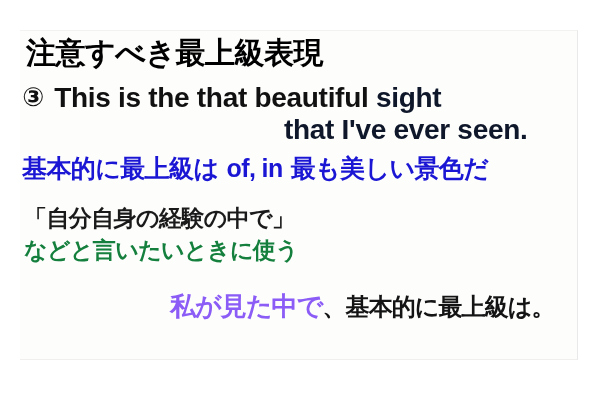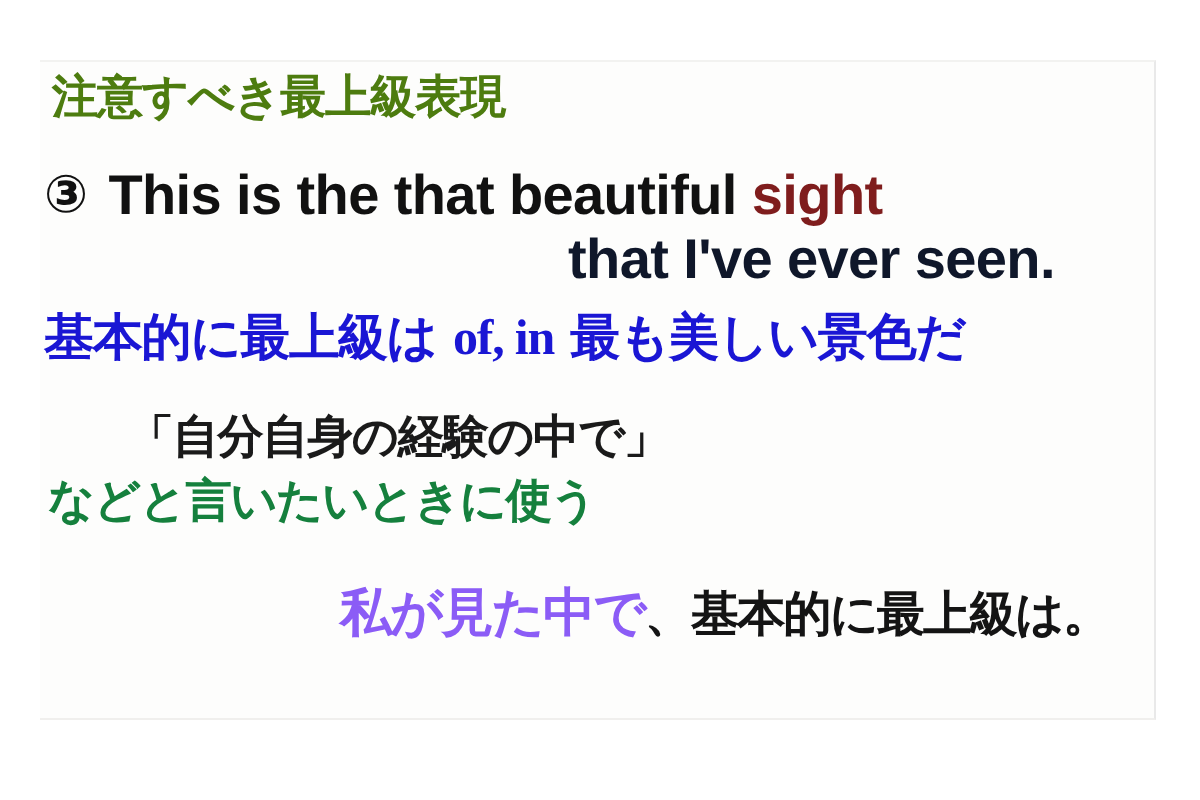--- a/index.html
+++ b/index.html
@@ -49,67 +49,66 @@
   }
 
   .en {
     font-family: "Liberation Sans", "DejaVu Sans", sans-serif;
   }
 
   
   #title-line {
     left: 26px;
     top: 33px;
-    font-size: 23px;
-    color: #4d7c0f;
+    font-size: 30px;
+    color: #000000;
     letter-spacing: -0.5px;
   }
 
   #english-line-1 {
     left: 22px;
     top: 82px;
     font-size: 28px;
     color: #111111;
     letter-spacing: -0.3px;
   }
   #english-line-1 .circled {
     font-size: 26px;
     vertical-align: 1px;
     margin-right: 3px;
   }
   #english-line-1 .kw-sight {
-    color: #7f1d1d;
+    color: #0f172a;
   }
 
   #english-line-2 {
     left: 284px;
     top: 114px;
     font-size: 28px;
     color: #0f172a;
     letter-spacing: -0.3px;
   }
 
   #blue-rule-line {
     left: 22px;
     top: 152px;
     font-size: 25px;
     color: #1a16d4;
     letter-spacing: -0.6px;
   }
   #blue-rule-line .latin {
-    font-family: Liberation Serif, serif;
+    font-family: Liberation Sans, sans-serif;
   }
 
   #note-line-1 {
     left: 24px;
     top: 203px;
     font-size: 23px;
     color: #1a1a1a;
     letter-spacing: -0.6px;
-    margin-left: 40px;
   }
 
   #note-line-2 {
     left: 24px;
     top: 235px;
     font-size: 23px;
     color: #15803d;
     letter-spacing: -0.6px;
   }
 

